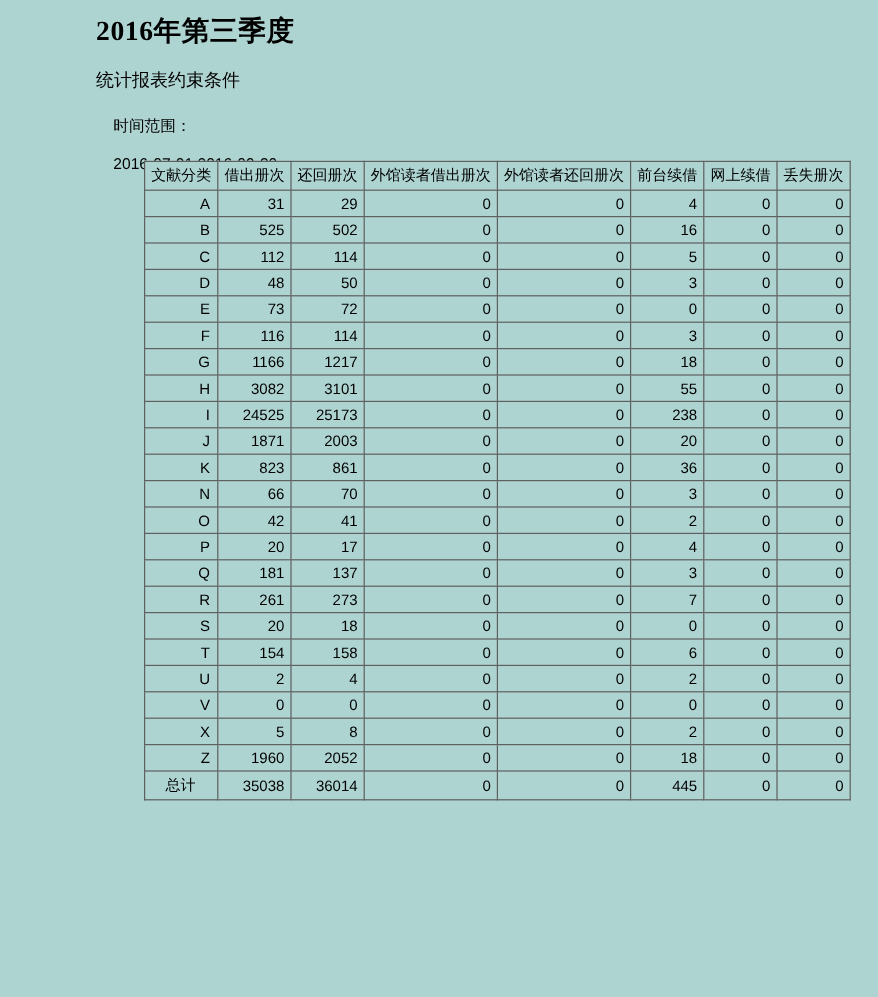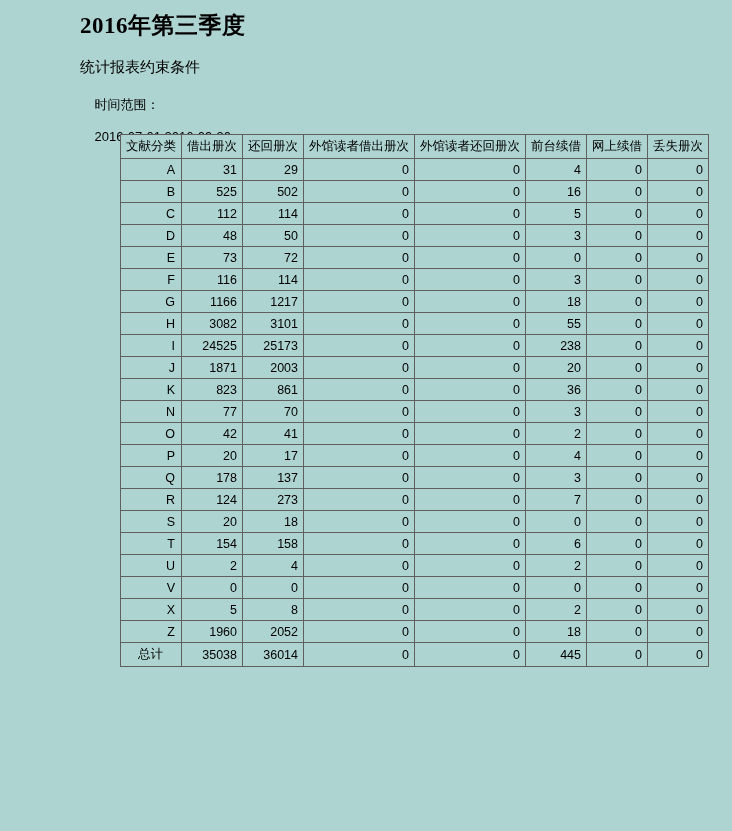--- a/index.html
+++ b/index.html
@@ -216,21 +216,21 @@
             <td>823</td>
             <td>861</td>
             <td>0</td>
             <td>0</td>
             <td>36</td>
             <td>0</td>
             <td>0</td>
           </tr>
           <tr>
             <td class="cat">N</td>
-            <td>77</td>
+            <td>66</td>
             <td>70</td>
             <td>0</td>
             <td>0</td>
             <td>3</td>
             <td>0</td>
             <td>0</td>
           </tr>
           <tr>
             <td class="cat">O</td>
             <td>42</td>
@@ -246,31 +246,31 @@
             <td>20</td>
             <td>17</td>
             <td>0</td>
             <td>0</td>
             <td>4</td>
             <td>0</td>
             <td>0</td>
           </tr>
           <tr>
             <td class="cat">Q</td>
-            <td>178</td>
+            <td>181</td>
             <td>137</td>
             <td>0</td>
             <td>0</td>
             <td>3</td>
             <td>0</td>
             <td>0</td>
           </tr>
           <tr>
             <td class="cat">R</td>
-            <td>124</td>
+            <td>261</td>
             <td>273</td>
             <td>0</td>
             <td>0</td>
             <td>7</td>
             <td>0</td>
             <td>0</td>
           </tr>
           <tr>
             <td class="cat">S</td>
             <td>20</td>

